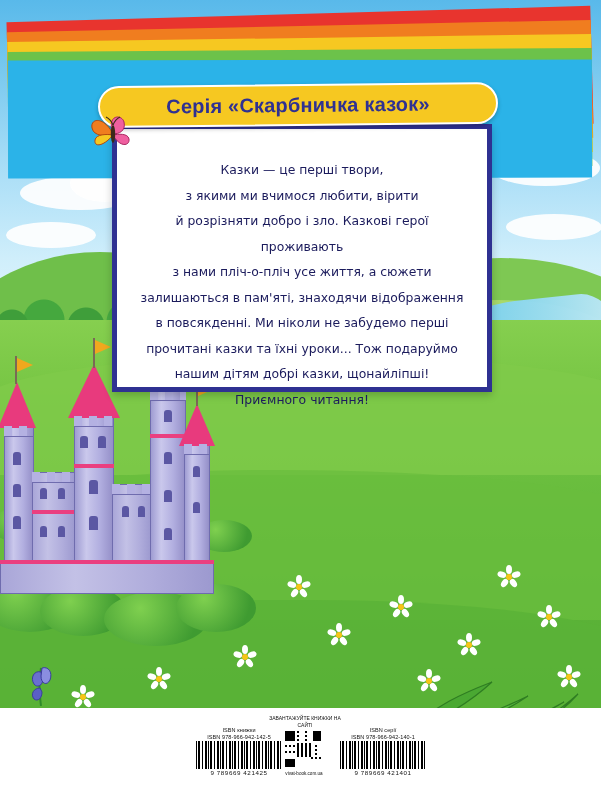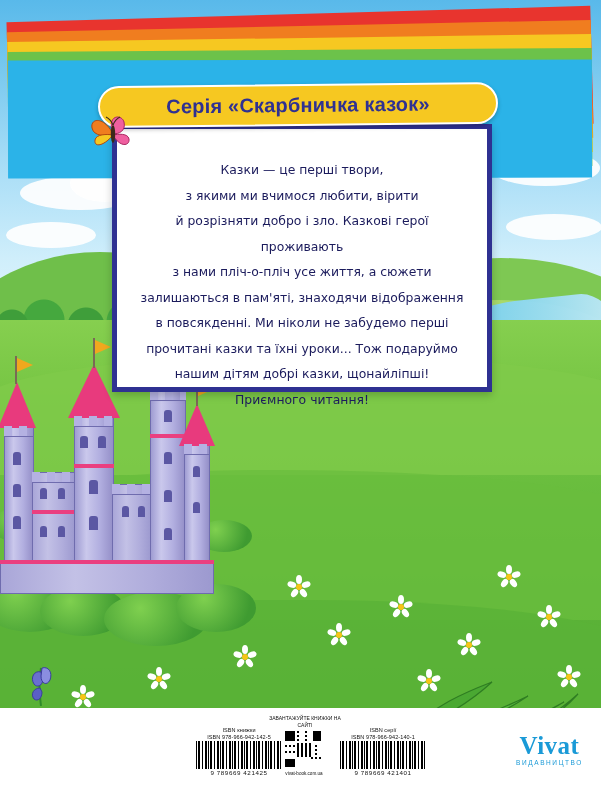--- a/index.html
+++ b/index.html
@@ -604,18 +604,14 @@
     <div class="barcode-label">ISBN 978-966-942-140-1</div>
     <div class="bars"></div>
     <div class="barnum">9 789669 421401</div>
   </div>
 
   <div id="qr-top-caption">ЗАВАНТАЖУЙТЕ КНИЖКИ
 НА САЙТІ</div>
   <div id="qr"></div>
   <div id="qr-caption">vivat-book.com.ua</div>
 
-  <div id="logo">
-    <div id="logo-name">Vivat</div>
-    <div id="logo-sub">ВИДАВНИЦТВО</div>
-  </div>
 
 </div>
 
 </body></html>

